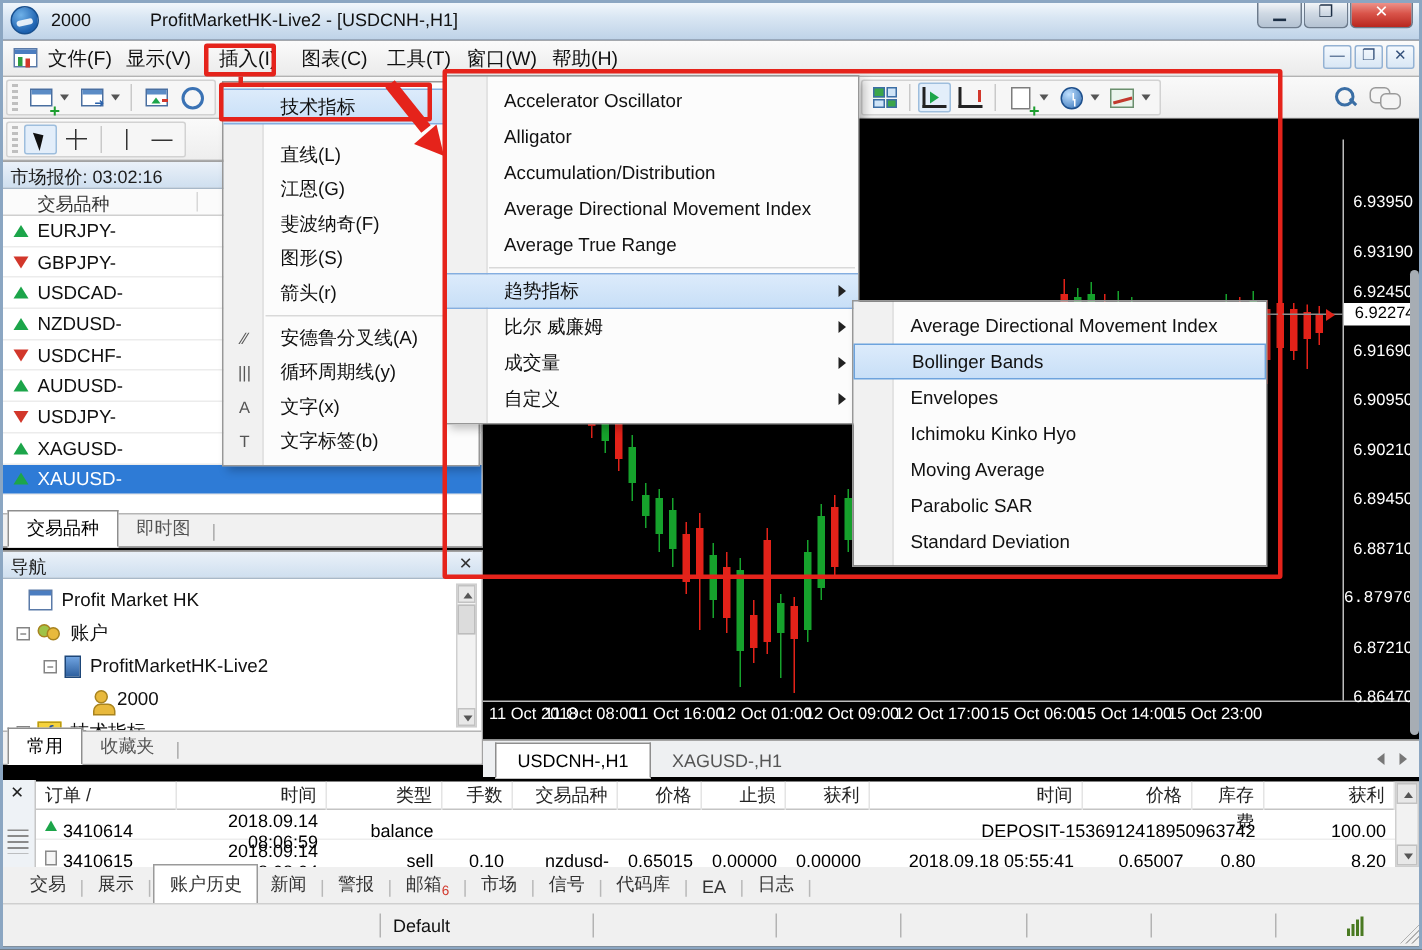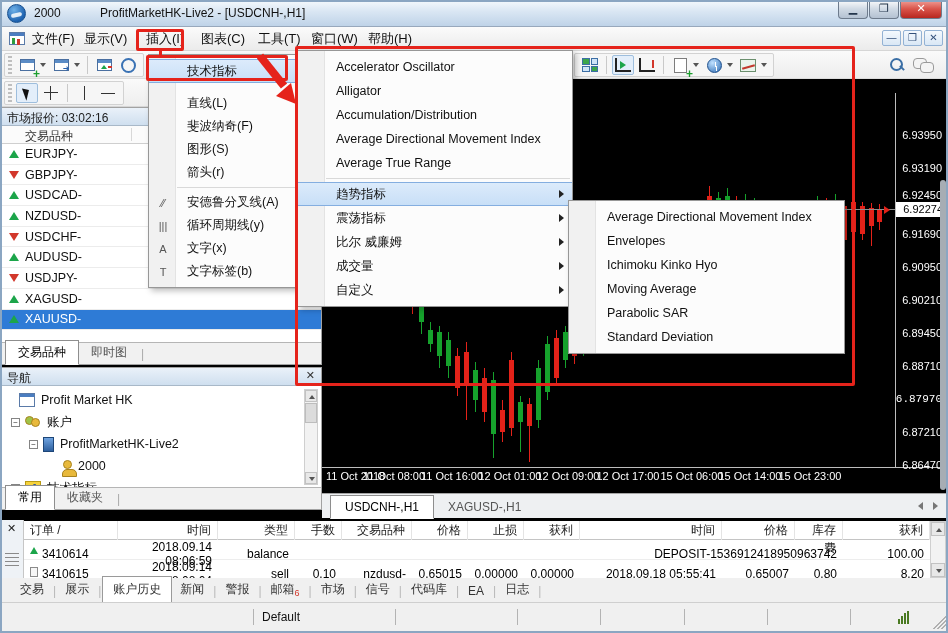--- a/index.html
+++ b/index.html
@@ -696,20 +696,24 @@
     <div class="menu-item mi0 hl">
         <span>技术指标</span>
         <span class="mi-arrow"></span>
       </div>
     <div class="insert-spacer"></div>
     <div class="menu-item">
         <span>直线(L)</span>
         <span class="mi-arrow"></span>
       </div>
     <div class="menu-item">
+        <span>江恩(G)</span>
+        <span class="mi-arrow"></span>
+      </div>
+    <div class="menu-item">
         <span>斐波纳奇(F)</span>
         <span class="mi-arrow"></span>
       </div>
     <div class="menu-item">
         <span>图形(S)</span>
         <span class="mi-arrow"></span>
       </div>
     <div class="menu-item">
         <span>箭头(r)</span>
         <span class="mi-arrow"></span>
@@ -748,40 +752,39 @@
       </div>
     <div class="menu-item">
         <span>Average True Range</span>
       </div>
     <div class="mi-sep"></div>
     <div class="menu-item hl">
         <span>趋势指标</span>
         <span class="mi-arrow"></span>
       </div>
     <div class="menu-item">
-        <span>震荡指标</span>
-        <span class="mi-arrow"></span>
-      </div>
-    <div class="menu-item">
         <span>比尔 威廉姆</span>
         <span class="mi-arrow"></span>
       </div>
     <div class="menu-item">
         <span>成交量</span>
         <span class="mi-arrow"></span>
       </div>
     <div class="menu-item">
         <span>自定义</span>
         <span class="mi-arrow"></span>
       </div>
   </div>
 
   <div class="menu trend-menu">
     <div class="menu-item">
         <span>Average Directional Movement Index</span>
+      </div>
+    <div class="menu-item hlb">
+        <span>Bollinger Bands</span>
       </div>
     <div class="menu-item">
         <span>Envelopes</span>
       </div>
     <div class="menu-item">
         <span>Ichimoku Kinko Hyo</span>
       </div>
     <div class="menu-item">
         <span>Moving Average</span>
       </div>

